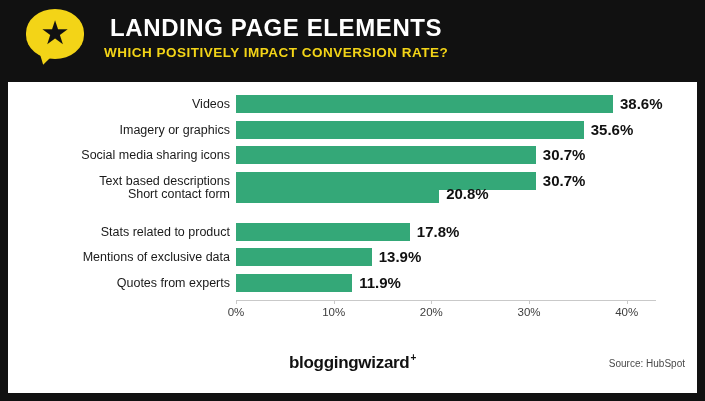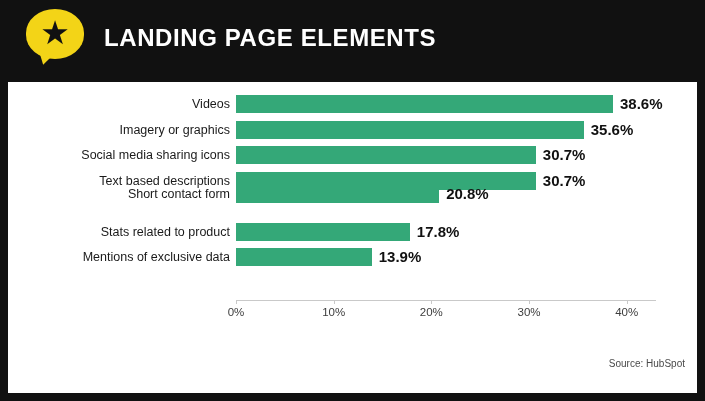--- a/index.html
+++ b/index.html
@@ -197,20 +197,21 @@
 <div id="page">
 
   <div id="header">
     <div id="logo-badge">
       <div class="bubble"></div>
       <div class="tail"></div>
       <div class="star">★</div>
     </div>
     <div id="header-text">
       <div id="header-title">LANDING PAGE ELEMENTS</div>
+      <div id="header-subtitle">WHICH POSITIVELY IMPACT CONVERSION RATE?</div>
     </div>
   </div>
 
   <div id="card">
     <div id="plot">
         <div class="row" style="top: 12px;">
           <div class="row-label">Videos</div>
           <div class="bar" style="width: 377.023px; background: rgb(52, 168, 120);"></div>
           <div class="bar-value" style="left: 612.023px;">38.6%</div>
         </div>
@@ -236,35 +237,43 @@
         </div>
         <div class="row" style="top: 139.5px;">
           <div class="row-label">Stats related to product</div>
           <div class="bar" style="width: 173.86px; background: rgb(52, 168, 120);"></div>
           <div class="bar-value" style="left: 408.86px; text-align: right;">17.8%</div>
         </div>
         <div class="row" style="top: 165px;">
           <div class="row-label">Mentions of exclusive data</div>
           <div class="bar" style="width: 135.767px; background: rgb(52, 168, 120);"></div>
           <div class="bar-value" style="left: 370.767px;">13.9%</div>
+        </div>
+        <div class="row" style="top: 190.5px;">
+          <div class="row-label">Quotes from experts</div>
+          <div class="bar" style="width: 116.233px; background: rgb(52, 168, 120);"></div>
+          <div class="bar-value" style="left: 351.233px;">11.9%</div>
         </div>
       </div>
 
     <div id="axis">
       <div id="axis-line"></div>
     <div class="tick-mark" style="left: 0px;"></div>
         <div class="tick-label" style="left: 0px;">0%</div>
         <div class="tick-mark" style="left: 97.6744px;"></div>
         <div class="tick-label" style="left: 97.6744px;">10%</div>
         <div class="tick-mark" style="left: 195.349px;"></div>
         <div class="tick-label" style="left: 195.349px;">20%</div>
         <div class="tick-mark" style="left: 293.023px;"></div>
         <div class="tick-label" style="left: 293.023px;">30%</div>
         <div class="tick-mark" style="left: 390.698px;"></div>
         <div class="tick-label" style="left: 390.698px;">40%</div>
       </div>
 
     <div id="footer">
+      <div id="brand">
+        <span>bloggingwizard</span><span class="plus">+</span>
+      </div>
       <div id="source">Source: HubSpot</div>
     </div>
   </div>
 
 </div>
 
 </body></html>

